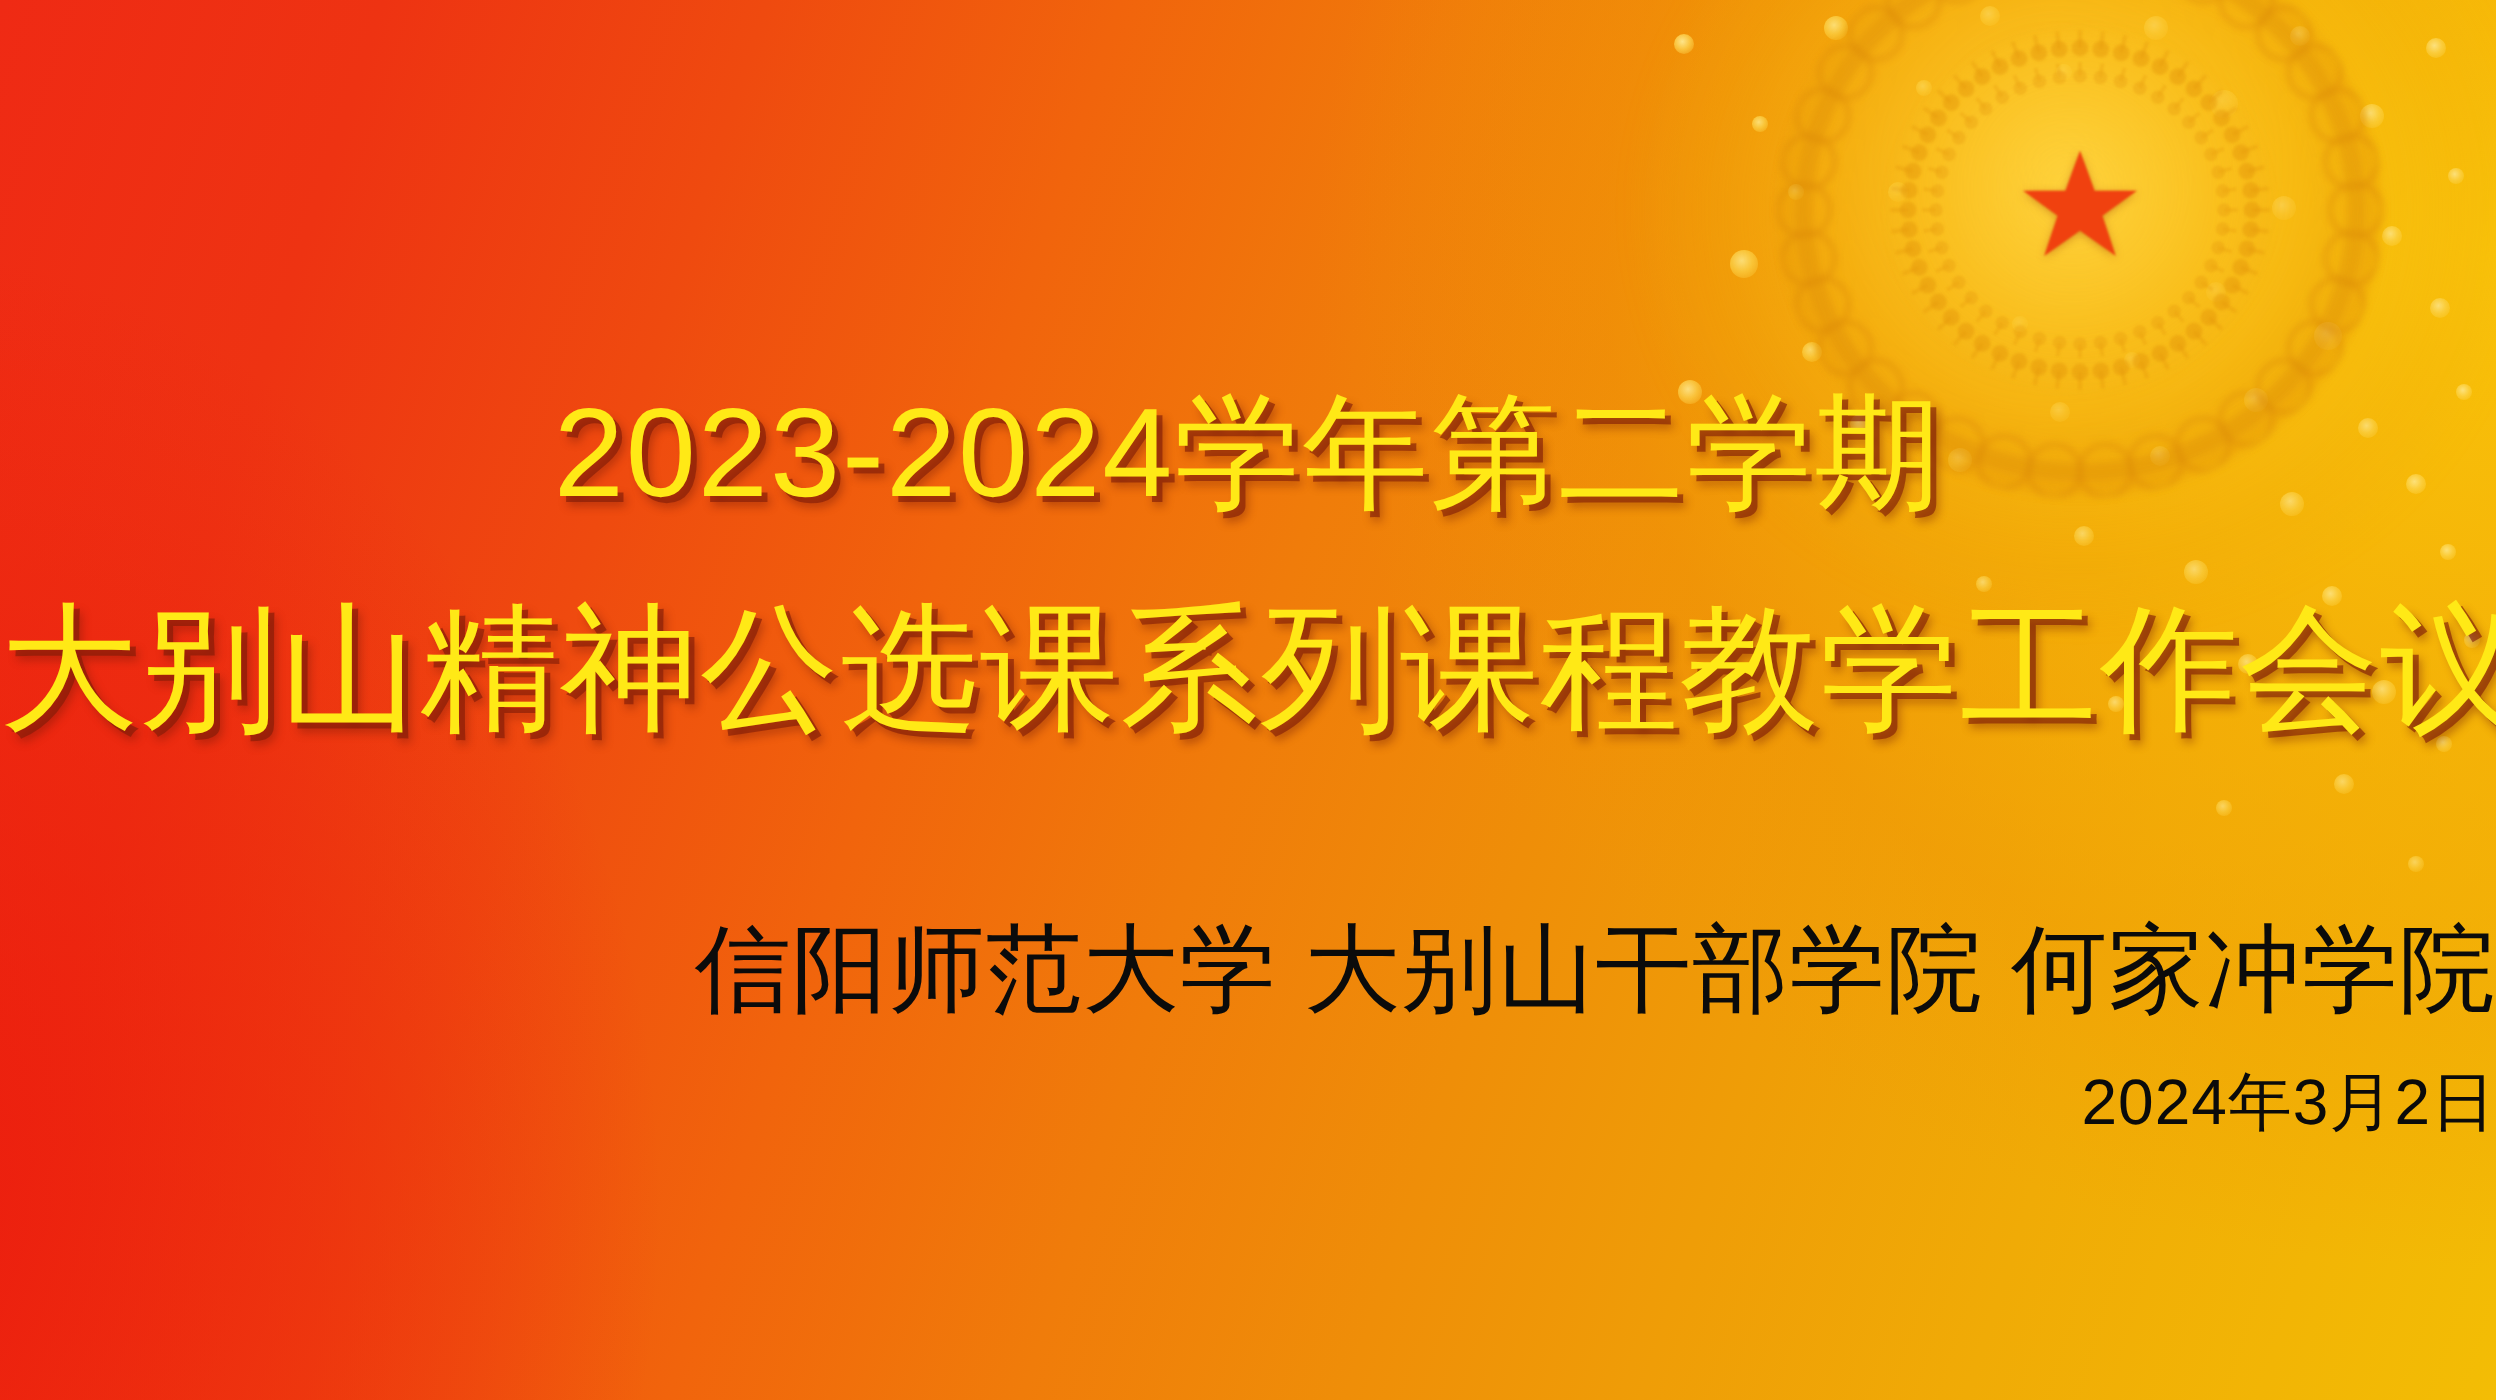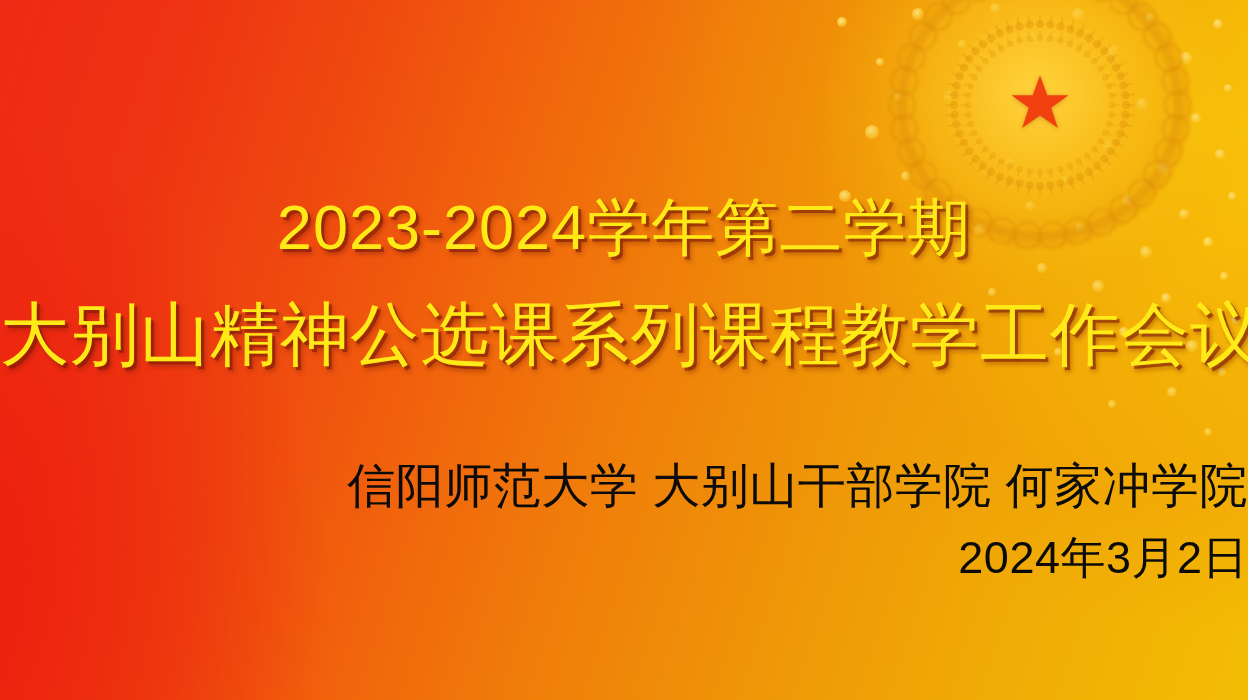--- a/index.html
+++ b/index.html
@@ -184,21 +184,21 @@
     white-space: nowrap;
     line-height: 1;
   }
   #org-line {
     top: 462px;
     font-size: 48px;
     letter-spacing: 0.5px;
   }
   #date-line {
     top: 535px;
-    font-size: 45px;
+    font-size: 32px;
     letter-spacing: 0.5px;
   }
 </style>
 </head>
 <body>
 
 <div id="slide">
 
   <div class="wash-left"></div>
   <div class="wash-right"></div>

